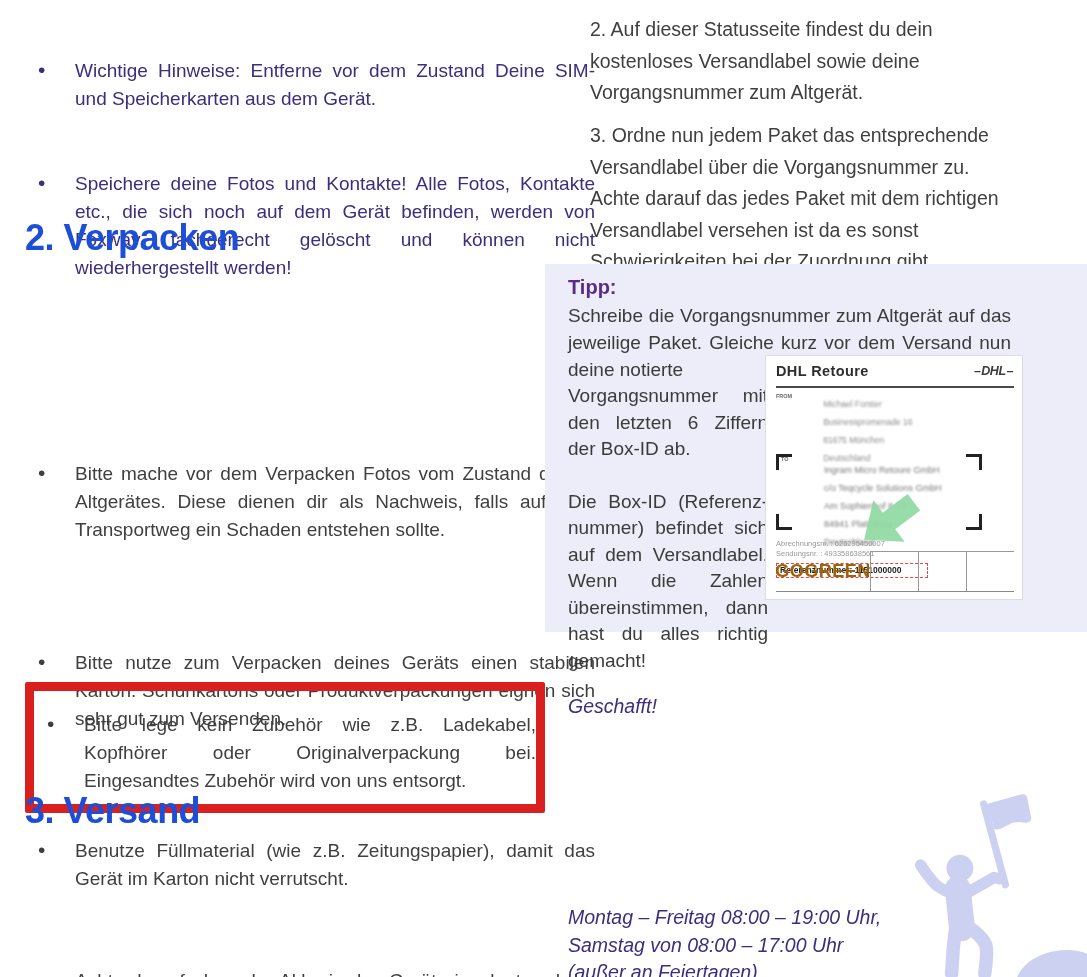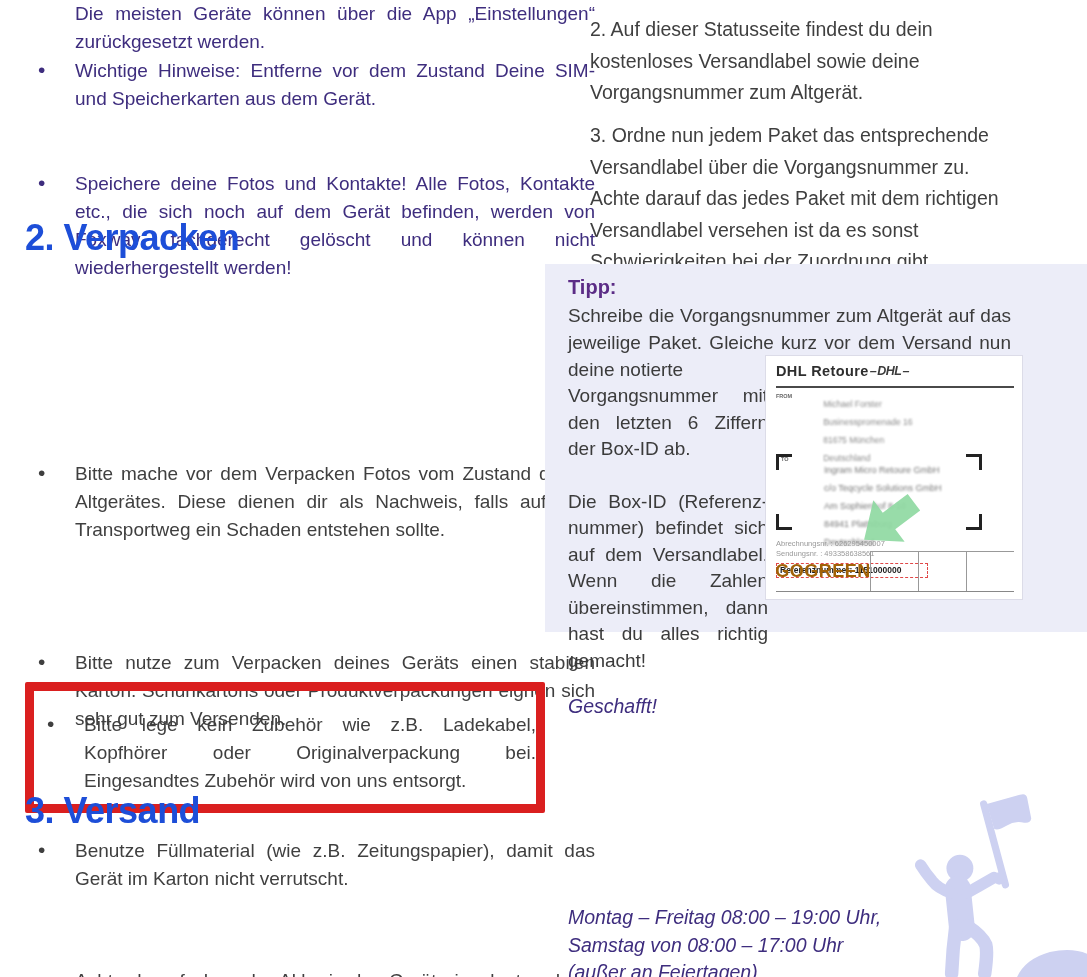--- a/index.html
+++ b/index.html
@@ -26,21 +26,21 @@
   .tip-box{position:absolute;left:545px;top:264px;width:542px;height:368px;
            background:#ecedf8;box-sizing:border-box;padding:10px 0 0 23px;}
   .tip-label{font-size:20px;font-weight:bold;color:#5b2c86;line-height:26px;}
   .tip-intro{width:443px;font-size:19px;line-height:27px;text-align:justify;color:#3b3b3b;margin-top:2px;}
   .tip-narrow{width:200px;font-size:19px;line-height:26.5px;text-align:justify;color:#3b3b3b;}
   .tip-narrow.p2{margin-top:26px;}
 
   
   .label-box{position:absolute;left:220px;top:91px;width:258px;height:245px;background:#fff;
              border:1px solid #dcdce8;box-sizing:border-box;}
-  .lb-head{position:absolute;top:7px;left:10px;right:8px;display:flex;align-items:center;}
+  .lb-head{position:absolute;top:7px;left:10px;right:8px;display:flex;justify-content:space-between;align-items:center;}
   .lb-title{font-size:14.5px;font-weight:bold;color:#2e2e2e;letter-spacing:.4px;}
   .lb-logo{font-size:12.5px;font-weight:900;font-style:italic;color:#3c3c3c;letter-spacing:-0.5px;}
   .lb-logo::before,.lb-logo::after{content:"–";font-weight:900;margin:0 1px;}
   .lb-rule{position:absolute;top:30px;left:10px;right:8px;border-top:2px solid #4a4a4a;}
   .lb-from{position:absolute;top:37px;left:10px;}
   .micro-tag{font-size:5.5px;font-weight:bold;color:#666;vertical-align:top;margin-right:3px;}
   .blur-line{font-size:8.5px;line-height:10.5px;color:#8a8a8a;filter:blur(0.9px);padding-left:28px;}
   .lb-from .addr{display:inline-block;}
   .lb-to{position:absolute;top:98px;left:10px;width:206px;height:76px;}
   .corner{position:absolute;width:13px;height:13px;}
@@ -67,21 +67,20 @@
          font-size:19.5px;line-height:28px;white-space:pre-line;}
   .figure{position:absolute;right:-6px;bottom:-8px;width:200px;height:212px;}
 </style>
 </head>
 <body>
 
 <div id="page">
 
   <div class="left-col">
 
-    <div class="lblock body-txt purple indent" style="top:0;">Die meisten Geräte können über die App „Einstellungen“ zurückgesetzt werden.</div>
 
     <div class="lblock body-txt purple bullet" style="top:57px;">Wichtige Hinweise: Entferne vor dem Zustand Deine SIM- und Speicherkarten aus dem Gerät.</div>
 
     <div class="lblock body-txt purple bullet" style="top:114px;">Speichere deine Fotos und Kontakte! Alle Fotos, Kontakte etc., die sich noch auf dem Gerät befinden, werden von Foxway fachgerecht gelöscht und können nicht wiederhergestellt werden!</div>
 
     <h1 class="sec lblock" style="top:216px;">2. Verpacken</h1>
 
     <div class="lblock body-txt bullet" style="top:292px;">Bitte mache vor dem Verpacken Fotos vom Zustand deines Altgerätes. Diese dienen dir als Nachweis, falls auf dem Transportweg ein Schaden entstehen sollte.</div>
 
     <div class="lblock body-txt bullet" style="top:397px;">Bitte nutze zum Verpacken deines Geräts einen stabilen Karton. Schuhkartons oder Produktverpackungen eignen sich sehr gut zum Versenden.</div>

